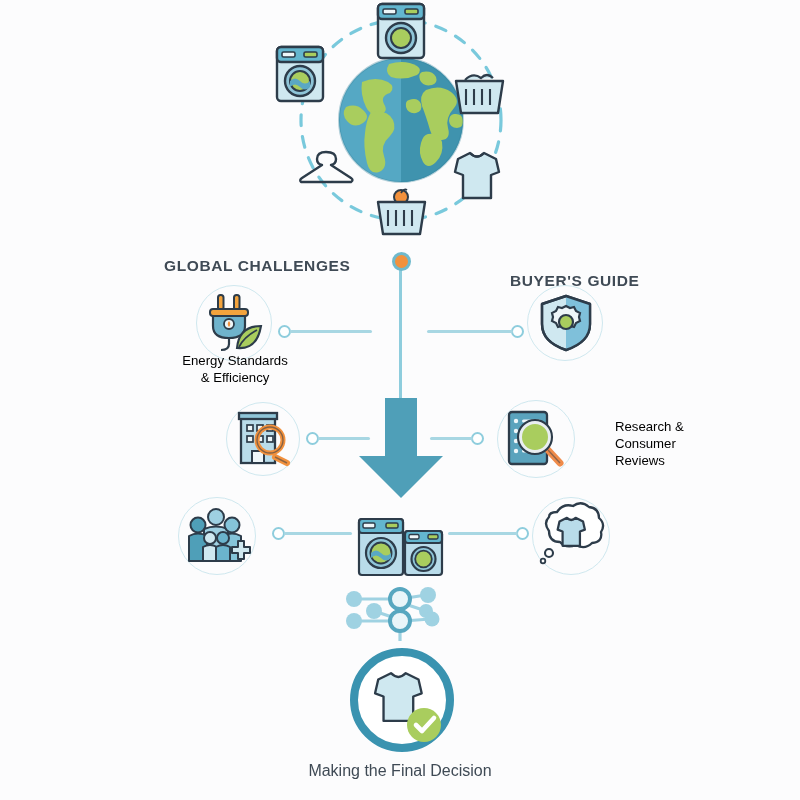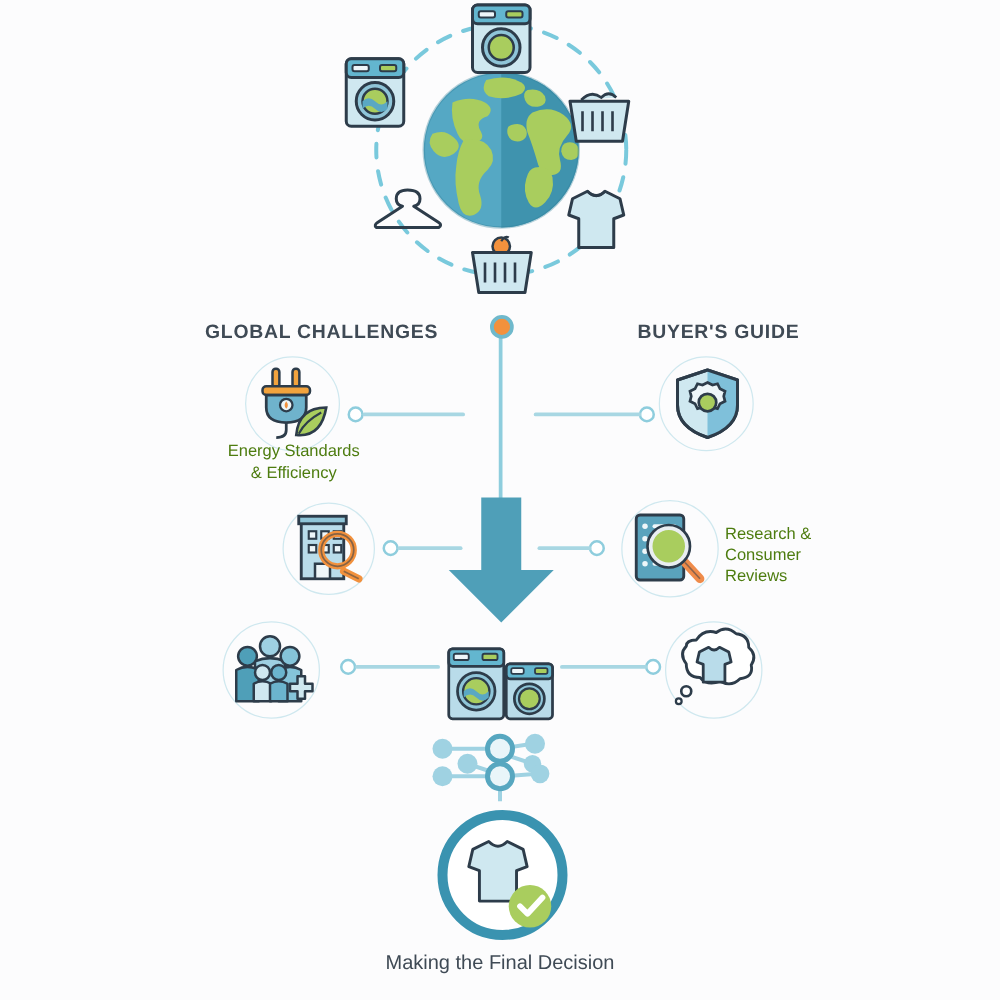--- a/index.html
+++ b/index.html
@@ -20,21 +20,21 @@
     font-weight:bold;
     letter-spacing:0.6px;
     color:#3f4a55;
     white-space:nowrap;
   }
 
   
   .node-label{
     font-size:13.2px;
     line-height:17px;
-    color:#4d7c0f;
+    color:#000000;
     white-space:pre-line;
   }
   .lbl-center{text-align:center;}
   .lbl-left{text-align:left;}
 
   
   .final-label{
     font-size:16px;
     color:#3f4a55;
     text-align:center;
@@ -135,21 +135,21 @@
         <path d="M1 12 h47 l-5 32 h-37 z" fill="#cfe8f0" stroke="#2d3c4a" stroke-width="2.4" stroke-linejoin="round"></path>
         <line x1="11" y1="20" x2="11" y2="36" stroke="#2d3c4a" stroke-width="2.1"></line>
         <line x1="19" y1="20" x2="19" y2="36" stroke="#2d3c4a" stroke-width="2.1"></line>
         <line x1="27" y1="20" x2="27" y2="36" stroke="#2d3c4a" stroke-width="2.1"></line>
         <line x1="35" y1="20" x2="35" y2="36" stroke="#2d3c4a" stroke-width="2.1"></line>
       </g>
     </svg>
   </div>
 
   <div class="abs sec-head" style="left:164px;top:257px;">GLOBAL CHALLENGES</div>
-  <div class="abs sec-head" style="left:510px;top:257px;">BUYER'S GUIDE</div>
+  <div class="abs sec-head" style="left:510px;top:272px;">BUYER'S GUIDE</div>
 
   <div class="abs stem" style="left:399px;top:266px;height:136px;"></div>
   <div class="abs orange-pin" style="left:392px;top:252px;"></div>
 
   <div class="abs halo" style="left:196px;top:285px;width:76px;height:76px;"></div>
   <div class="abs" style="left:205px;top:292px;">
     <svg width="60" height="62" viewBox="0 0 60 62">
       <rect x="13" y="3" width="5.5" height="15" rx="2.5" fill="#f2a33d" stroke="#2d3c4a" stroke-width="2"></rect>
       <rect x="29" y="3" width="5.5" height="15" rx="2.5" fill="#f2a33d" stroke="#2d3c4a" stroke-width="2"></rect>
       <rect x="5" y="17" width="38" height="7" rx="3" fill="#f2a33d" stroke="#2d3c4a" stroke-width="2"></rect>
@@ -219,21 +219,21 @@
           <rect x="15" y="29.4" width="19" height="3.2" rx="1.6"></rect>
         <circle cx="9" cy="41" r="2.2"></circle>
           <rect x="15" y="39.4" width="19" height="3.2" rx="1.6"></rect>
       </g>
       <line x1="41" y1="40" x2="53" y2="53" stroke="#ef8b4a" stroke-width="7" stroke-linecap="round"></line>
       <line x1="41" y1="40" x2="53" y2="53" stroke="#2d3c4a" stroke-width="1.4" opacity="0.5"></line>
       <circle cx="28" cy="27" r="15" fill="#a9cd5e" stroke="#e9eef1" stroke-width="4"></circle>
       <circle cx="28" cy="27" r="17" fill="none" stroke="#2d3c4a" stroke-width="2.1"></circle>
     </svg>
   </div>
-  <div class="abs node-label lbl-left" style="left:580px;top:418px;width:140px;">Research &amp;
+  <div class="abs node-label lbl-left" style="left:615px;top:418px;width:140px;">Research &amp;
 Consumer
 Reviews</div>
   <div class="abs conn-dot" style="left:471px;top:432px;"></div>
   <div class="abs conn-line" style="left:430px;top:437px;width:43px;"></div>
 
   <div class="abs" style="left:355px;top:398px;">
     <svg width="92" height="100" viewBox="0 0 92 100">
       <path d="M30 0 H62 V58 H88 L46 100 L4 58 H30 Z" fill="#4f9fb8"></path>
     </svg>
   </div>

